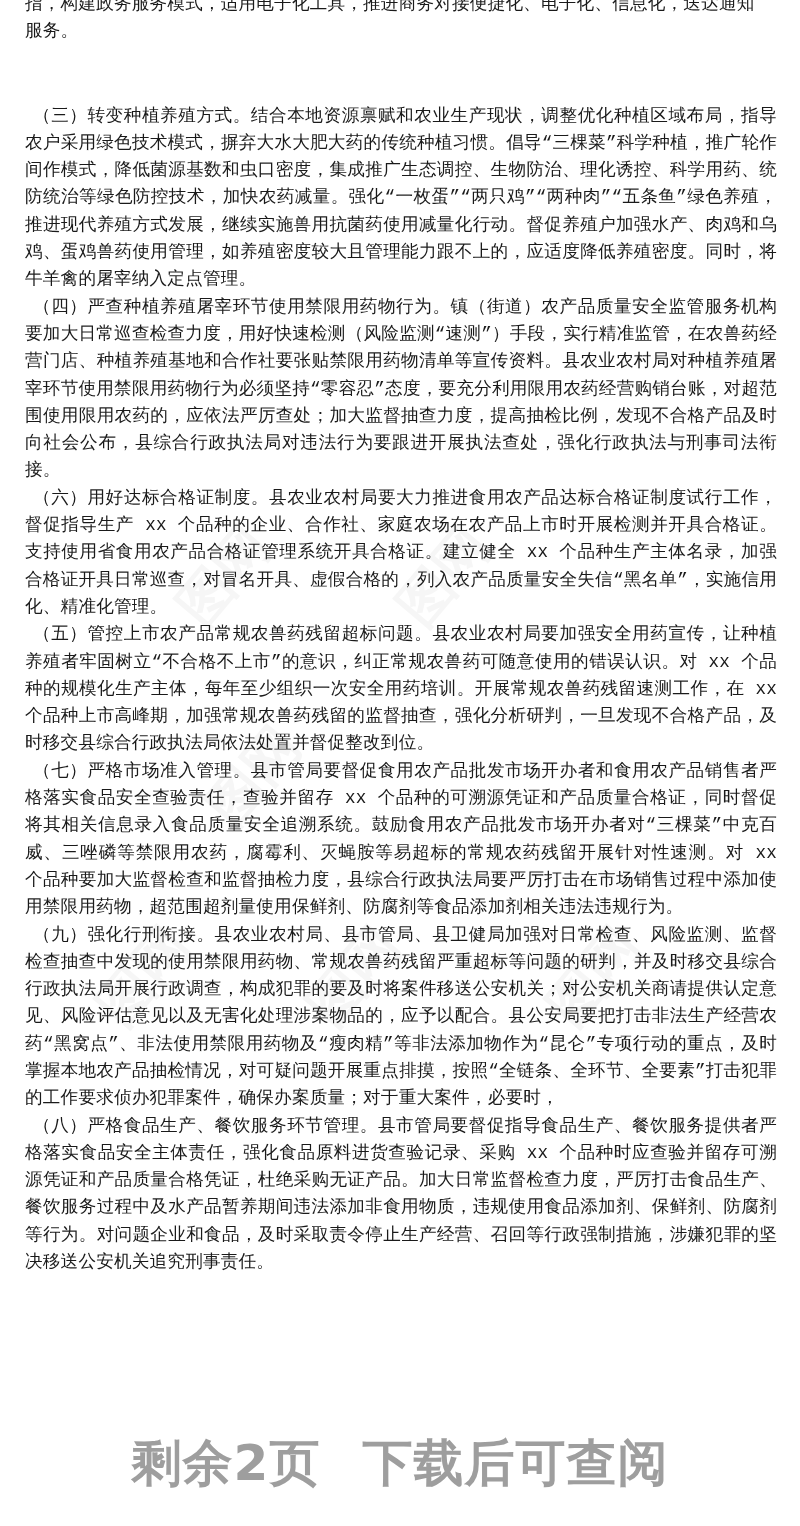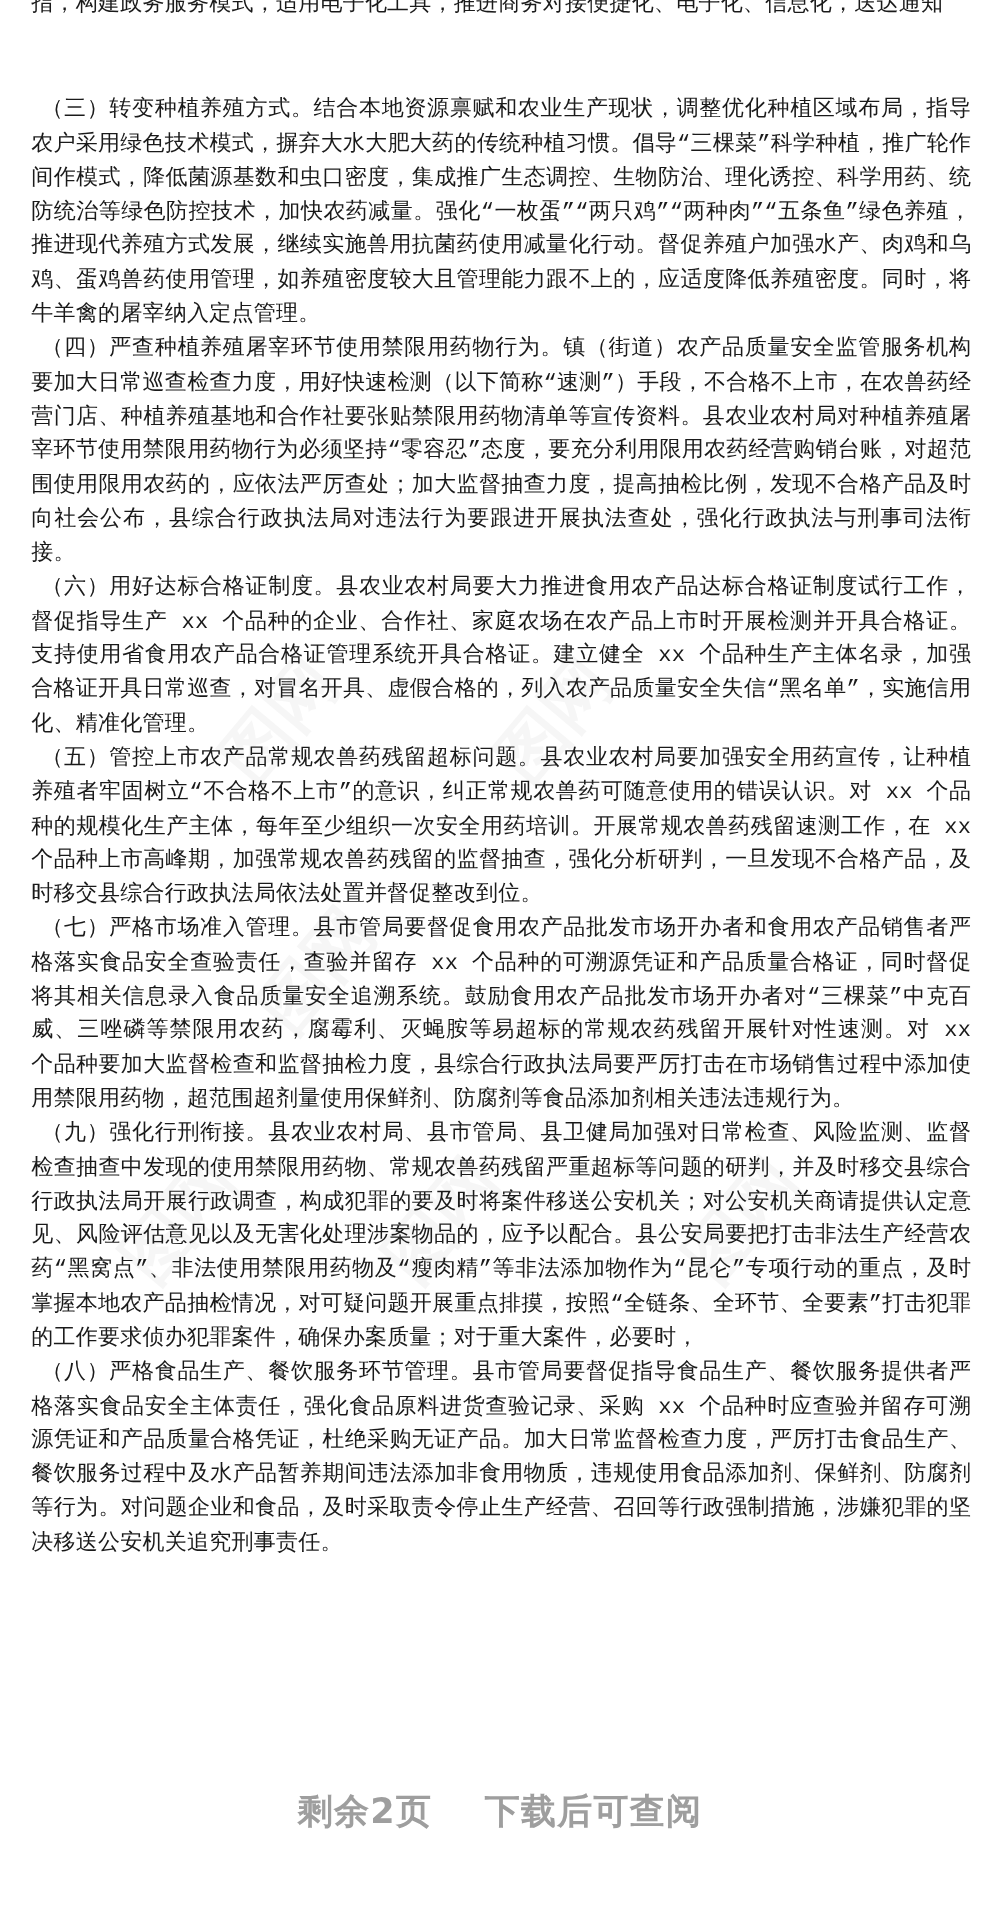--- a/index.html
+++ b/index.html
@@ -48,21 +48,21 @@
     pointer-events: none;
     white-space: nowrap;
     font-weight: bold;
   }
   .bottom-banner {
     position: absolute;
     left: 0;
     top: 1430px;
     width: 800px;
     text-align: center;
-    font-size: 28px;
+    font-size: 50px;
     font-weight: bold;
     color: #9e9e9e;
     letter-spacing: 1px;
     word-spacing: 0;
   }
   .bottom-banner .gap {
     display: inline-block;
     width: 42px;
   }
 </style>
@@ -71,24 +71,25 @@
 
 <div class="watermark" style="left:170px; top:540px;">图网</div>
 <div class="watermark" style="left:390px; top:540px;">图网</div>
 <div class="watermark" style="left:200px; top:740px;">图网</div>
 <div class="watermark" style="left:90px; top:940px;">图网</div>
 <div class="watermark" style="left:300px; top:940px;">图网</div>
 <div class="watermark" style="left:540px; top:940px;">图网</div>
 
 <div class="doc">
   <p class="para continuation">指，构建政务服务模式，适用电子化工具，推进商务对接便捷化、电子化、信息化，送达通知</p>
+  <p class="para continuation">服务。</p>
   <div class="spacer-after-intro"></div>
 
   <p class="para indent">（三）转变种植养殖方式。结合本地资源禀赋和农业生产现状，调整优化种植区域布局，指导农户采用绿色技术模式，摒弃大水大肥大药的传统种植习惯。倡导“三棵菜”科学种植，推广轮作间作模式，降低菌源基数和虫口密度，集成推广生态调控、生物防治、理化诱控、科学用药、统防统治等绿色防控技术，加快农药减量。强化“一枚蛋”“两只鸡”“两种肉”“五条鱼”绿色养殖，推进现代养殖方式发展，继续实施兽用抗菌药使用减量化行动。督促养殖户加强水产、肉鸡和乌鸡、蛋鸡兽药使用管理，如养殖密度较大且管理能力跟不上的，应适度降低养殖密度。同时，将牛羊禽的屠宰纳入定点管理。</p>
-  <p class="para indent">（四）严查种植养殖屠宰环节使用禁限用药物行为。镇（街道）农产品质量安全监管服务机构要加大日常巡查检查力度，用好快速检测（以下简称“速测”）手段，不合格不上市，在农兽药经营门店、种植养殖基地和合作社要张贴禁限用药物清单等宣传资料。县农业农村局对种植养殖屠宰环节使用禁限用药物行为必须坚持“零容忍”态度，要充分利用限用农药经营购销台账，对超范围使用限用农药的，应依法严厉查处；加大监督抽查力度，提高抽检比例，发现不合格产品及时向社会公布，县综合行政执法局对违法行为要跟进开展执法查处，强化行政执法与刑事司法衔接。</p>
+  <p class="para indent">（四）严查种植养殖屠宰环节使用禁限用药物行为。镇（街道）农产品质量安全监管服务机构要加大日常巡查检查力度，用好快速检测（风险监测“速测”）手段，实行精准监管，在农兽药经营门店、种植养殖基地和合作社要张贴禁限用药物清单等宣传资料。县农业农村局对种植养殖屠宰环节使用禁限用药物行为必须坚持“零容忍”态度，要充分利用限用农药经营购销台账，对超范围使用限用农药的，应依法严厉查处；加大监督抽查力度，提高抽检比例，发现不合格产品及时向社会公布，县综合行政执法局对违法行为要跟进开展执法查处，强化行政执法与刑事司法衔接。</p>
   <p class="para indent">（六）用好达标合格证制度。县农业农村局要大力推进食用农产品达标合格证制度试行工作，督促指导生产 xx 个品种的企业、合作社、家庭农场在农产品上市时开展检测并开具合格证。支持使用省食用农产品合格证管理系统开具合格证。建立健全 xx 个品种生产主体名录，加强合格证开具日常巡查，对冒名开具、虚假合格的，列入农产品质量安全失信“黑名单”，实施信用化、精准化管理。</p>
   <p class="para indent">（五）管控上市农产品常规农兽药残留超标问题。县农业农村局要加强安全用药宣传，让种植养殖者牢固树立“不合格不上市”的意识，纠正常规农兽药可随意使用的错误认识。对 xx 个品种的规模化生产主体，每年至少组织一次安全用药培训。开展常规农兽药残留速测工作，在 xx 个品种上市高峰期，加强常规农兽药残留的监督抽查，强化分析研判，一旦发现不合格产品，及时移交县综合行政执法局依法处置并督促整改到位。</p>
   <p class="para indent">（七）严格市场准入管理。县市管局要督促食用农产品批发市场开办者和食用农产品销售者严格落实食品安全查验责任，查验并留存 xx 个品种的可溯源凭证和产品质量合格证，同时督促将其相关信息录入食品质量安全追溯系统。鼓励食用农产品批发市场开办者对“三棵菜”中克百威、三唑磷等禁限用农药，腐霉利、灭蝇胺等易超标的常规农药残留开展针对性速测。对 xx 个品种要加大监督检查和监督抽检力度，县综合行政执法局要严厉打击在市场销售过程中添加使用禁限用药物，超范围超剂量使用保鲜剂、防腐剂等食品添加剂相关违法违规行为。</p>
   <p class="para indent">（九）强化行刑衔接。县农业农村局、县市管局、县卫健局加强对日常检查、风险监测、监督检查抽查中发现的使用禁限用药物、常规农兽药残留严重超标等问题的研判，并及时移交县综合行政执法局开展行政调查，构成犯罪的要及时将案件移送公安机关；对公安机关商请提供认定意见、风险评估意见以及无害化处理涉案物品的，应予以配合。县公安局要把打击非法生产经营农药“黑窝点”、非法使用禁限用药物及“瘦肉精”等非法添加物作为“昆仑”专项行动的重点，及时掌握本地农产品抽检情况，对可疑问题开展重点排摸，按照“全链条、全环节、全要素”打击犯罪的工作要求侦办犯罪案件，确保办案质量；对于重大案件，必要时，</p>
   <p class="para indent">（八）严格食品生产、餐饮服务环节管理。县市管局要督促指导食品生产、餐饮服务提供者严格落实食品安全主体责任，强化食品原料进货查验记录、采购 xx 个品种时应查验并留存可溯源凭证和产品质量合格凭证，杜绝采购无证产品。加大日常监督检查力度，严厉打击食品生产、餐饮服务过程中及水产品暂养期间违法添加非食用物质，违规使用食品添加剂、保鲜剂、防腐剂等行为。对问题企业和食品，及时采取责令停止生产经营、召回等行政强制措施，涉嫌犯罪的坚决移送公安机关追究刑事责任。</p>
 </div>
 
 <div class="bottom-banner">
   <span>剩余2页</span><span class="gap"></span><span>下载后可查阅</span>
 </div>

